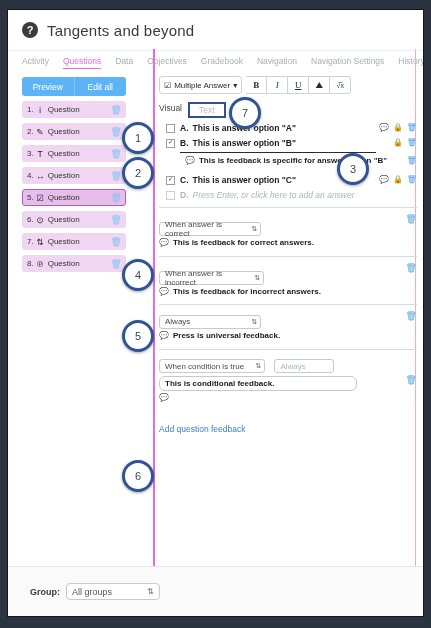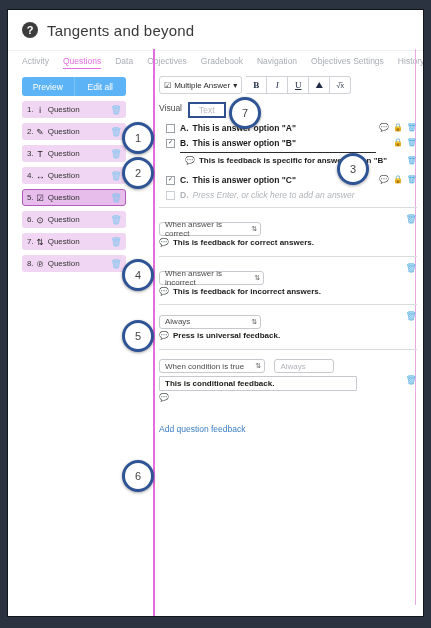--- a/index.html
+++ b/index.html
@@ -130,21 +130,21 @@
   }
   .fbbody{display:flex;align-items:flex-start;margin-top:2px;}
   .rowtrash{position:absolute;right:0;top:1px;font-size:9px;color:#4aa8e0;cursor:pointer;}
 
   .groupinput{
     border:1px solid #c6c9cd;border-radius:3px;background:#fff;height:14px;
     width:60px;display:inline-flex;align-items:center;padding:0 5px;
     font-size:8px;color:#b0b4b8;margin-left:5px;box-sizing:border-box;cursor:text;
   }
   .condinput{
-    border:1px solid #c6c9cd;border-radius:1px;background:#fff;height:15px;
+    border:1px solid #c6c9cd;border-radius:6px;background:#fff;height:15px;
     width:198px;display:flex;align-items:center;padding:0 5px;
     font-size:8px;color:#1a1a1a;font-weight:bold;box-sizing:border-box;
     margin-top:3px;cursor:text;
   }
   #addfb{font-size:8.5px;color:#3b7fc4;margin-top:22px;cursor:pointer;}
 
   
   #footer{
     position:absolute;left:0;bottom:0;width:100%;height:50px;
     background:#fafafa;border-top:1px solid #e4e6e8;
@@ -177,21 +177,21 @@
     <div id="title-text">Tangents and beyond</div>
   </div>
 
   <div id="tabbar">
     <div class="tab">Activity</div>
     <div class="tab active">Questions</div>
     <div class="tab">Data</div>
     <div class="tab">Objectives</div>
     <div class="tab">Gradebook</div>
     <div class="tab">Navigation</div>
-    <div class="tab">Objectives Settings</div>
+    <div class="tab">Navigation Settings</div>
     <div class="tab">History</div>
   </div>
 
   <div id="content">
 
     <div id="divider"></div>
     <div id="divider2"></div>
 
     <div id="leftcol">
       <div id="btnrow">
@@ -358,20 +358,24 @@
         <div class="fbbody">
           <span class="fbicon">💬</span>
         </div>
       </div>
 
       <div id="addfb">Add question feedback</div>
     </div>
 
   </div>
 
+  <div id="footer">
+    <span id="footer-label">Group:</span>
+    <span id="footer-sel">All groups</span>
+  </div>
 </div>
 
 <div class="badge" style="left:122px;top:122px;">1</div>
 <div class="badge" style="left:122px;top:157px;">2</div>
 <div class="badge" style="left:337px;top:153px;">3</div>
 <div class="badge" style="left:122px;top:259px;">4</div>
 <div class="badge" style="left:122px;top:320px;">5</div>
 <div class="badge" style="left:122px;top:460px;">6</div>
 <div class="badge" style="left:229px;top:97px;">7</div>
 

